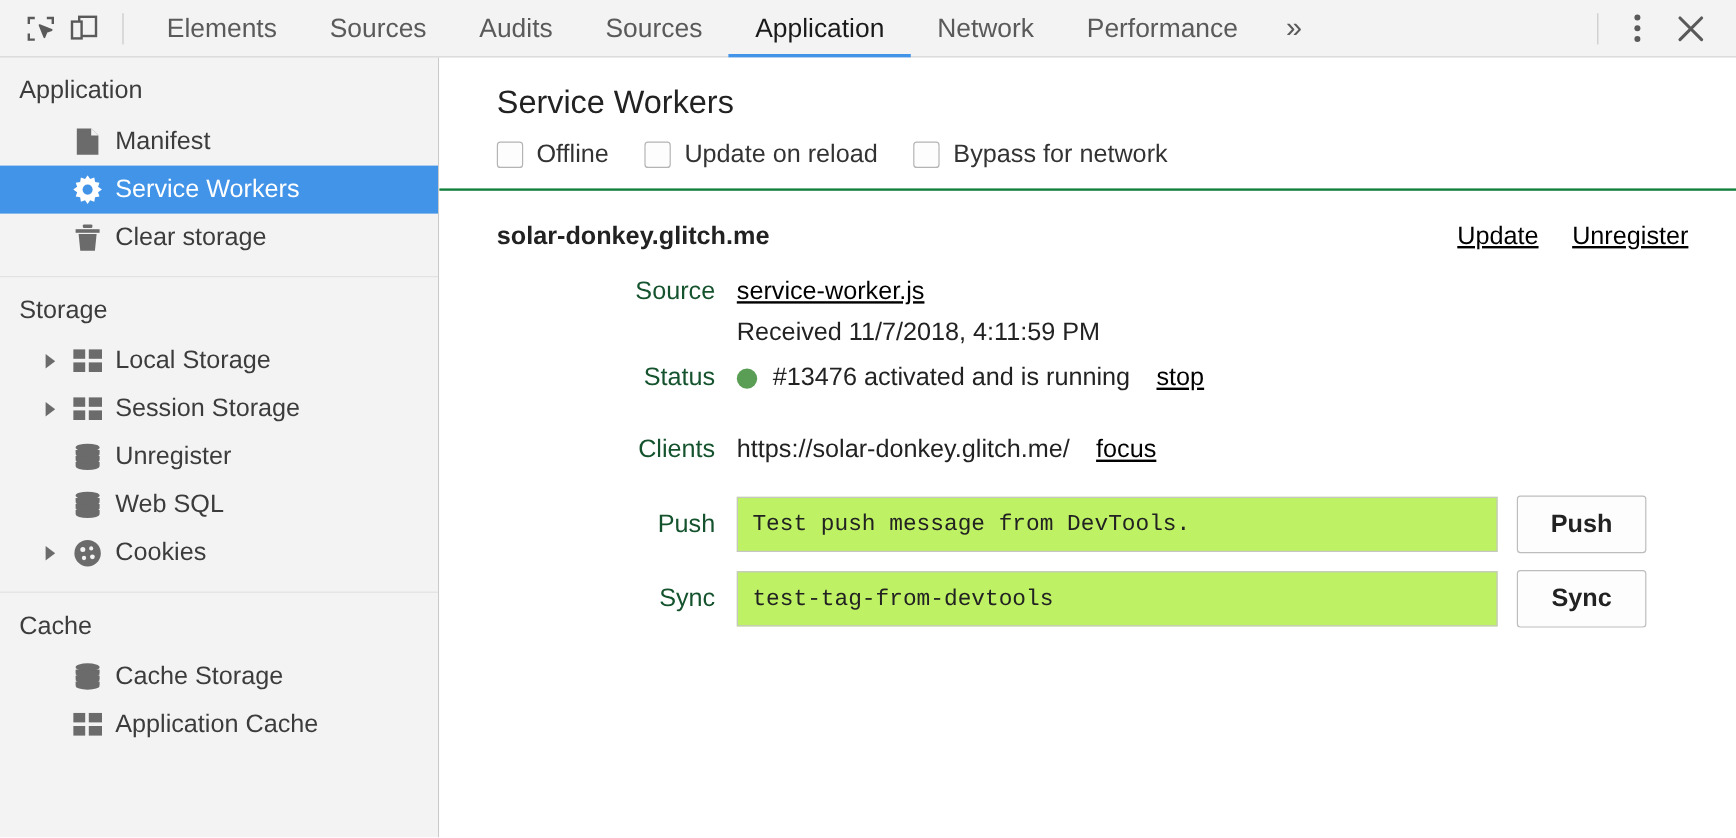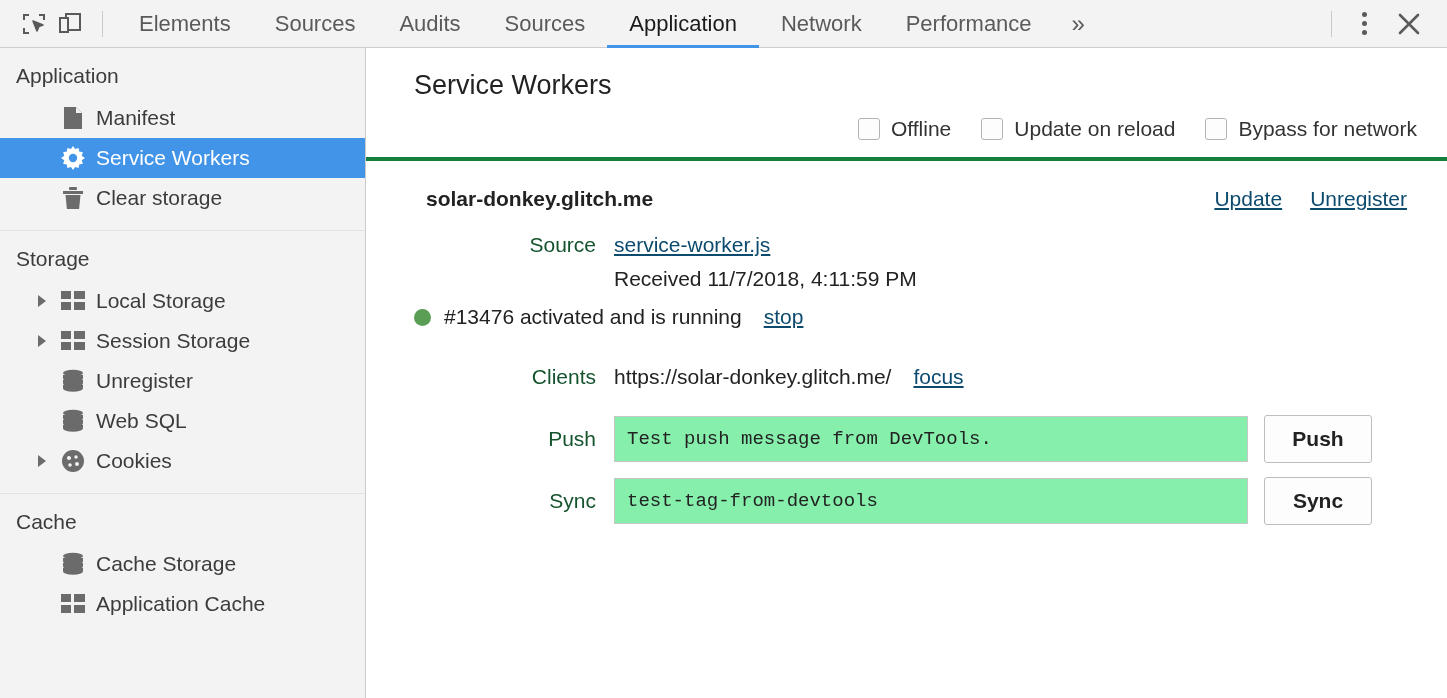--- a/index.html
+++ b/index.html
@@ -90,37 +90,36 @@
 
   
   .main { flex: 1 1 auto; background: #ffffff; overflow: hidden; position: relative; }
   .panel-title {
     font-size: 27px; color: #222; font-weight: 400;
     padding: 22px 0 0 48px;
   }
   .opts {
     display: flex; align-items: center;
     padding: 16px 0 16px 48px; gap: 0;
-    border-bottom: 4px solid #15803d;
-    justify-content: flex-end;
+    border-bottom: 2px solid #15803d;
   }
   .opt { display: flex; align-items: center; cursor: pointer; margin-right: 30px; }
   .cb {
     width: 22px; height: 22px; flex: 0 0 22px;
     border: 1px solid #b4b4b4; border-radius: 3px;
     background: #fdfdfd;
   }
   .opt-label { font-size: 21px; color: #333; padding-left: 11px; white-space: nowrap; }
 
   .reg { padding: 26px 40px 0 48px; }
-  .reg-head { display: flex; align-items: baseline; margin-left: 12px; }
+  .reg-head { display: flex; align-items: baseline; }
   .reg-origin { font-size: 21px; font-weight: bold; color: #222; }
   .reg-actions { margin-left: auto; display: flex; gap: 28px; }
   .lnk {
-    color: #0c4a6e; text-decoration: underline;
+    color: #000000; text-decoration: underline;
     font-size: 21px; cursor: pointer; white-space: nowrap;
   }
 
   .rows { margin-top: 22px; }
   .row { display: flex; align-items: center; margin-bottom: 10px; }
   .row-label {
     width: 200px; flex: 0 0 200px; text-align: right;
     font-size: 21px; color: #14532d; padding-right: 18px;
     white-space: nowrap;
   }
@@ -130,21 +129,21 @@
 
   .dot {
     width: 17px; height: 17px; border-radius: 50%;
     background: #5a9e55; flex: 0 0 17px; margin-right: 13px;
   }
   .gap { margin-left: 22px; }
 
   .io-row { display: flex; align-items: center; margin-bottom: 14px; }
   .io-input {
     width: 634px; height: 46px;
-    border: 1px solid #c6c6c6; background: #86efac;
+    border: 1px solid #c6c6c6; background: #bef264;
     font-family: "Liberation Mono", monospace;
     font-size: 19px; color: #222;
     padding: 0 12px; outline: none;
   }
   .io-btn {
     margin-left: 16px;
     width: 108px; height: 48px;
     border: 1px solid #bdbdbd; border-radius: 3px;
     background: #fdfdfd;
     font-family: "Liberation Sans", sans-serif;
@@ -411,20 +410,21 @@
               <span class="lnk">service-worker.js</span>
             </span>
           </div>
 
           <div class="row-sub">
             <span class="row-label"></span>
             <span class="row-value">Received 11/7/2018, 4:11:59 PM</span>
           </div>
 
           <div class="row" style="margin-bottom:22px;">
+            <span class="row-label">Status</span>
             <span class="row-value">
               <span class="dot"></span>
               <span>#13476 activated and is running</span>
               <span class="lnk gap">stop</span>
             </span>
           </div>
 
           <div class="row" style="margin-bottom:26px;margin-top:36px;">
             <span class="row-label">Clients</span>
             <span class="row-value">

